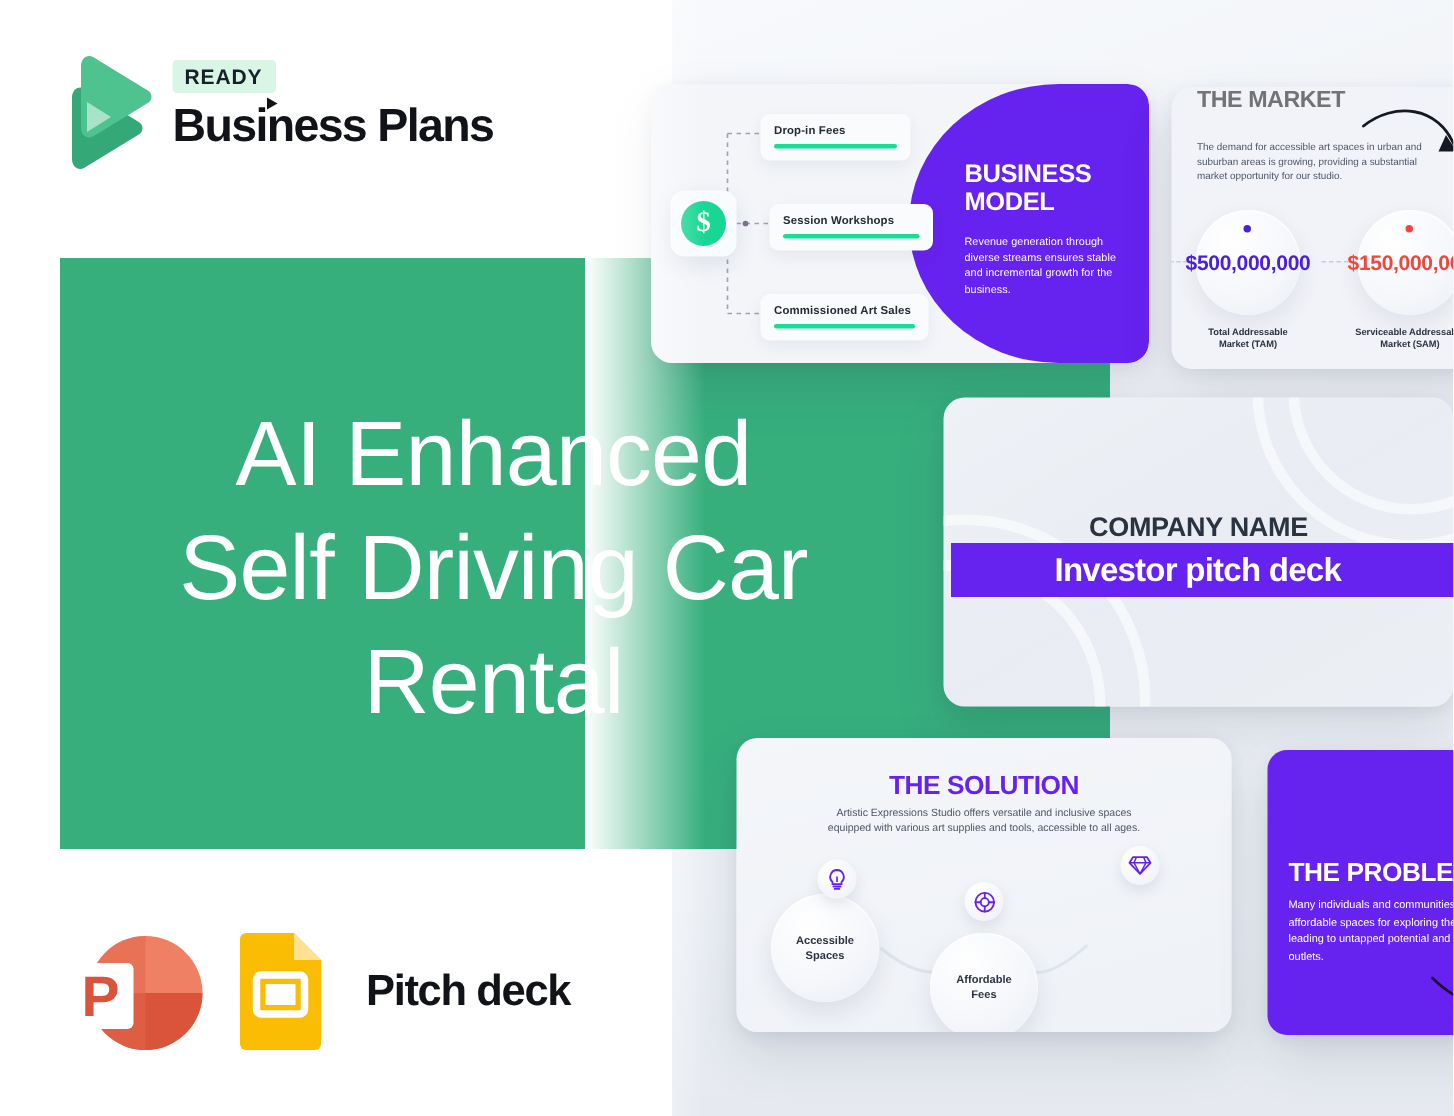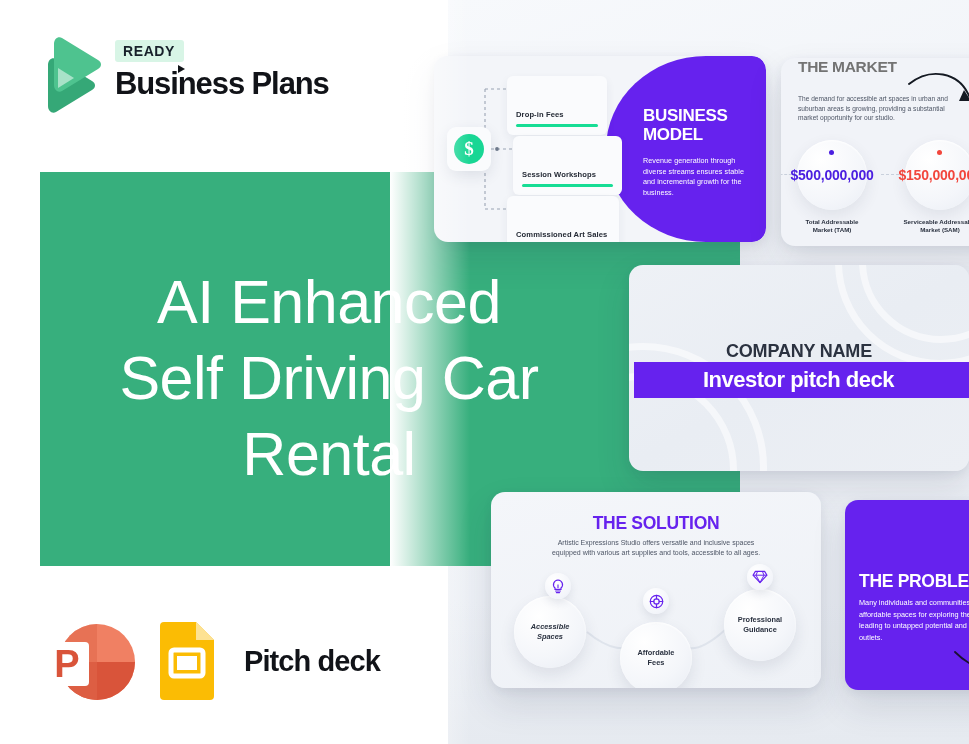--- a/index.html
+++ b/index.html
@@ -82,21 +82,21 @@
   }
   .bm-p{
     position:absolute;color:#ffffff;font-size:7.2px;line-height:10.5px;font-weight:500;
     width:108px;letter-spacing:.05px;
   }
   .bm-item{
     position:absolute;background:#fafbfd;border-radius:6px;
     box-shadow:0 4px 10px rgba(40,50,80,.07);
     padding:6px 9px 8px 9px;
   }
-  .bm-item .t{font-size:7.6px;font-weight:700;color:#242a35;white-space:nowrap;letter-spacing:.1px;margin-top:28px;}
+  .bm-item .t{font-size:7.6px;font-weight:700;color:#242a35;white-space:nowrap;letter-spacing:.1px;}
   .bm-item .bar{margin-top:5px;height:2.6px;border-radius:2px;background:#17dd95;}
   .bm-coin{
     position:absolute;background:#fafbfd;border-radius:9px;
     box-shadow:0 5px 14px rgba(40,50,80,.10);
     width:44px;height:44px;display:flex;align-items:center;justify-content:center;
   }
   .bm-coin .circ{
     width:30px;height:30px;border-radius:50%;background:#18d694;
     display:flex;align-items:center;justify-content:center;
     color:#fff;font-size:19px;font-weight:700;font-family:"Liberation Serif",serif;
@@ -291,42 +291,40 @@
 
   <div class="card" id="card-sol">
     <div class="sol-h">THE SOLUTION</div>
     <div class="sol-p">Artistic Expressions Studio offers versatile and inclusive spaces equipped with various art supplies and tools, accessible to all ages.</div>
 
     <svg style="position:absolute;left:0;top:0;" width="330" height="196">
       <path d="M96 140 C118 158 136 160 140 150" stroke="#dfe4ec" stroke-width="2" fill="none"></path>
       <path d="M190 152 C200 162 216 154 234 138" stroke="#dfe4ec" stroke-width="2" fill="none"></path>
     </svg>
 
-    <div class="sol-node" style="left:23px;top:104px;white-space:pre-line;font-style:italic;">Accessible
+    <div class="sol-node" style="left:23px;top:104px;white-space:pre-line;">Accessible
 Spaces</div>
     <div class="sol-ico" style="left:54px;top:81px;">
       <svg width="14" height="15" viewBox="0 0 14 15">
         <path d="M7 1 a4.6 4.6 0 0 1 3 8 v1.4 h-6 V9 A4.6 4.6 0 0 1 7 1Z" fill="none" stroke="#6622ee" stroke-width="1.2"></path>
         <path d="M4.6 12h4.8M5.4 13.6h3.2" stroke="#6622ee" stroke-width="1.2" stroke-linecap="round"></path>
         <path d="M7 5.4v3.6" stroke="#6622ee" stroke-width="1.1"></path>
       </svg>
     </div>
 
     <div class="sol-node" style="left:129px;top:130px;white-space:pre-line;">Affordable
 Fees</div>
     <div class="sol-ico" style="left:152px;top:96px;">
       <svg width="15" height="15" viewBox="0 0 15 15">
         <circle cx="7.5" cy="7.5" r="6.2" fill="none" stroke="#6622ee" stroke-width="1.2"></circle>
         <circle cx="7.5" cy="7.5" r="2.7" fill="none" stroke="#6622ee" stroke-width="1.2"></circle>
         <path d="M7.5 1.3v3.5M7.5 10.2v3.5M1.3 7.5h3.5M10.2 7.5h3.5" stroke="#6622ee" stroke-width="1.2" stroke-linecap="round"></path>
       </svg>
     </div>
 
-    <div class="sol-node" style="left:233px;top:97px;white-space:pre-line;">Professional
-Guidance</div>
     <div class="sol-ico" style="left:256px;top:72px;">
       <svg width="16" height="14" viewBox="0 0 16 14">
         <path d="M3.4 1.4h9.2L15 5.2 8 12.6 1 5.2Z" fill="none" stroke="#6622ee" stroke-width="1.2" stroke-linejoin="round"></path>
         <path d="M1 5.2h14M5.6 1.4 4 5.2l4 7.4M10.4 1.4 12 5.2 8 12.6" fill="none" stroke="#6622ee" stroke-width="1"></path>
       </svg>
     </div>
   </div>
 
   <div class="card" id="card-prob">
     <div class="prob-h">THE PROBLEM</div>

